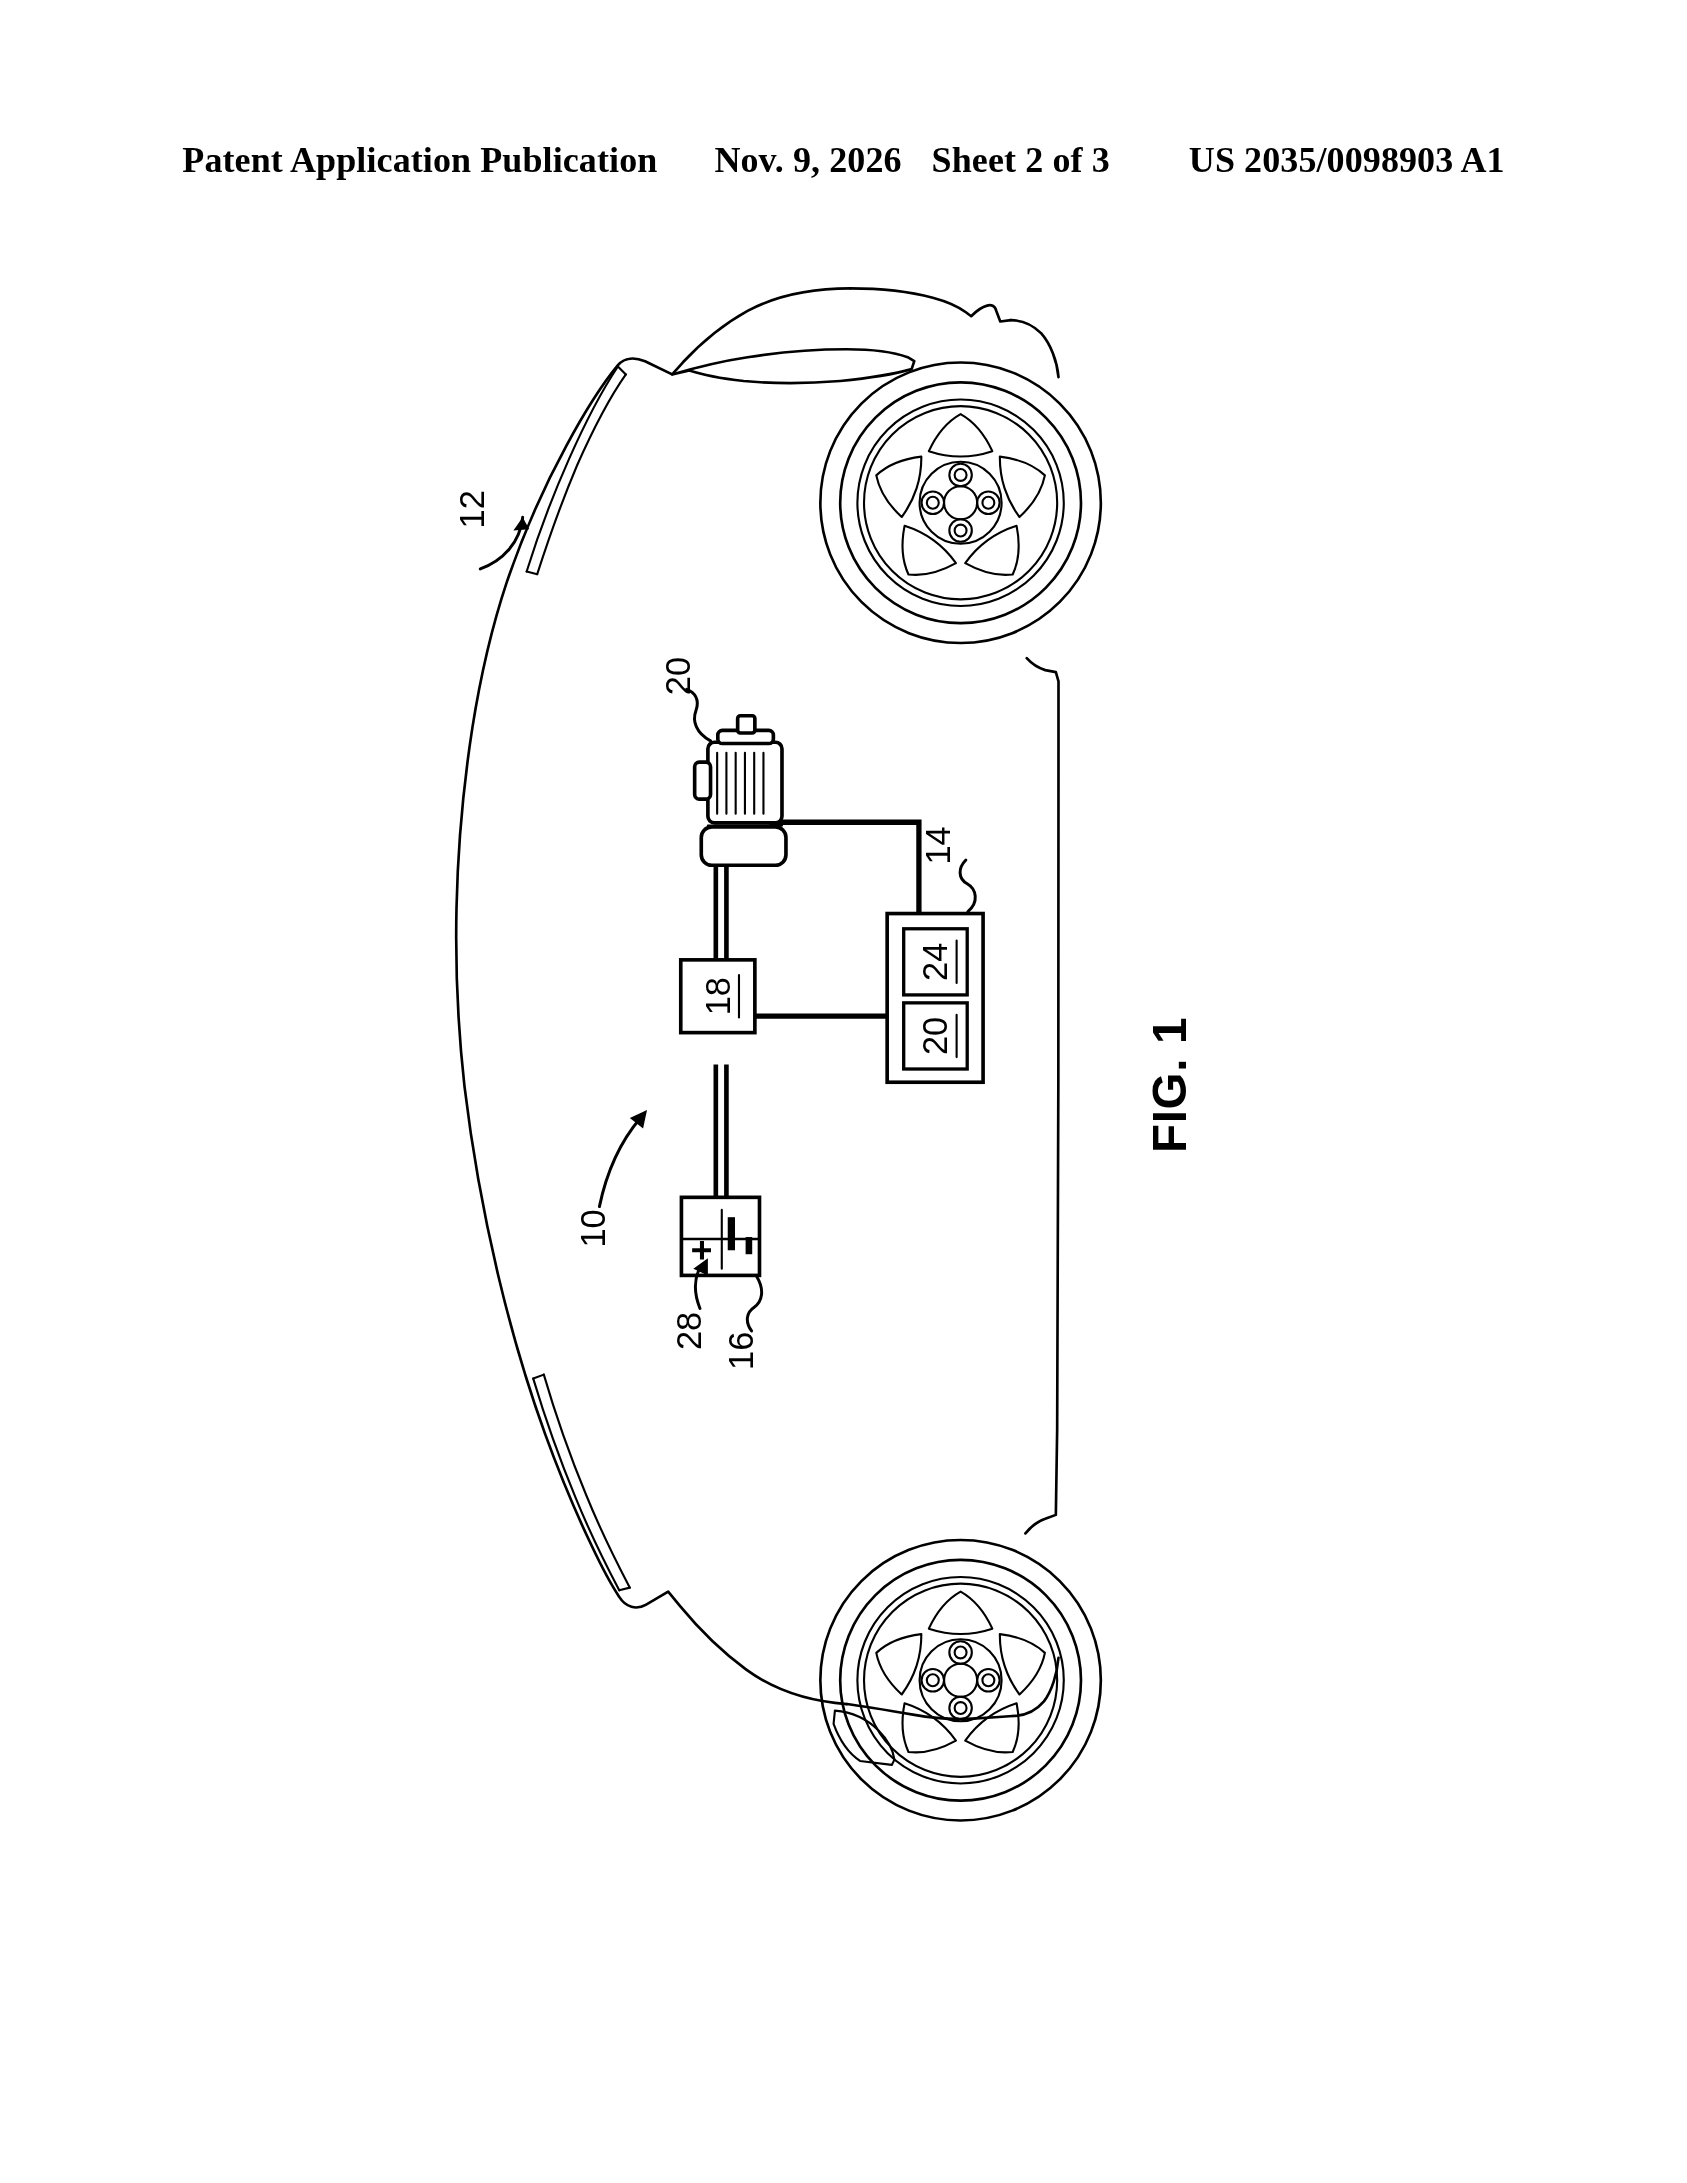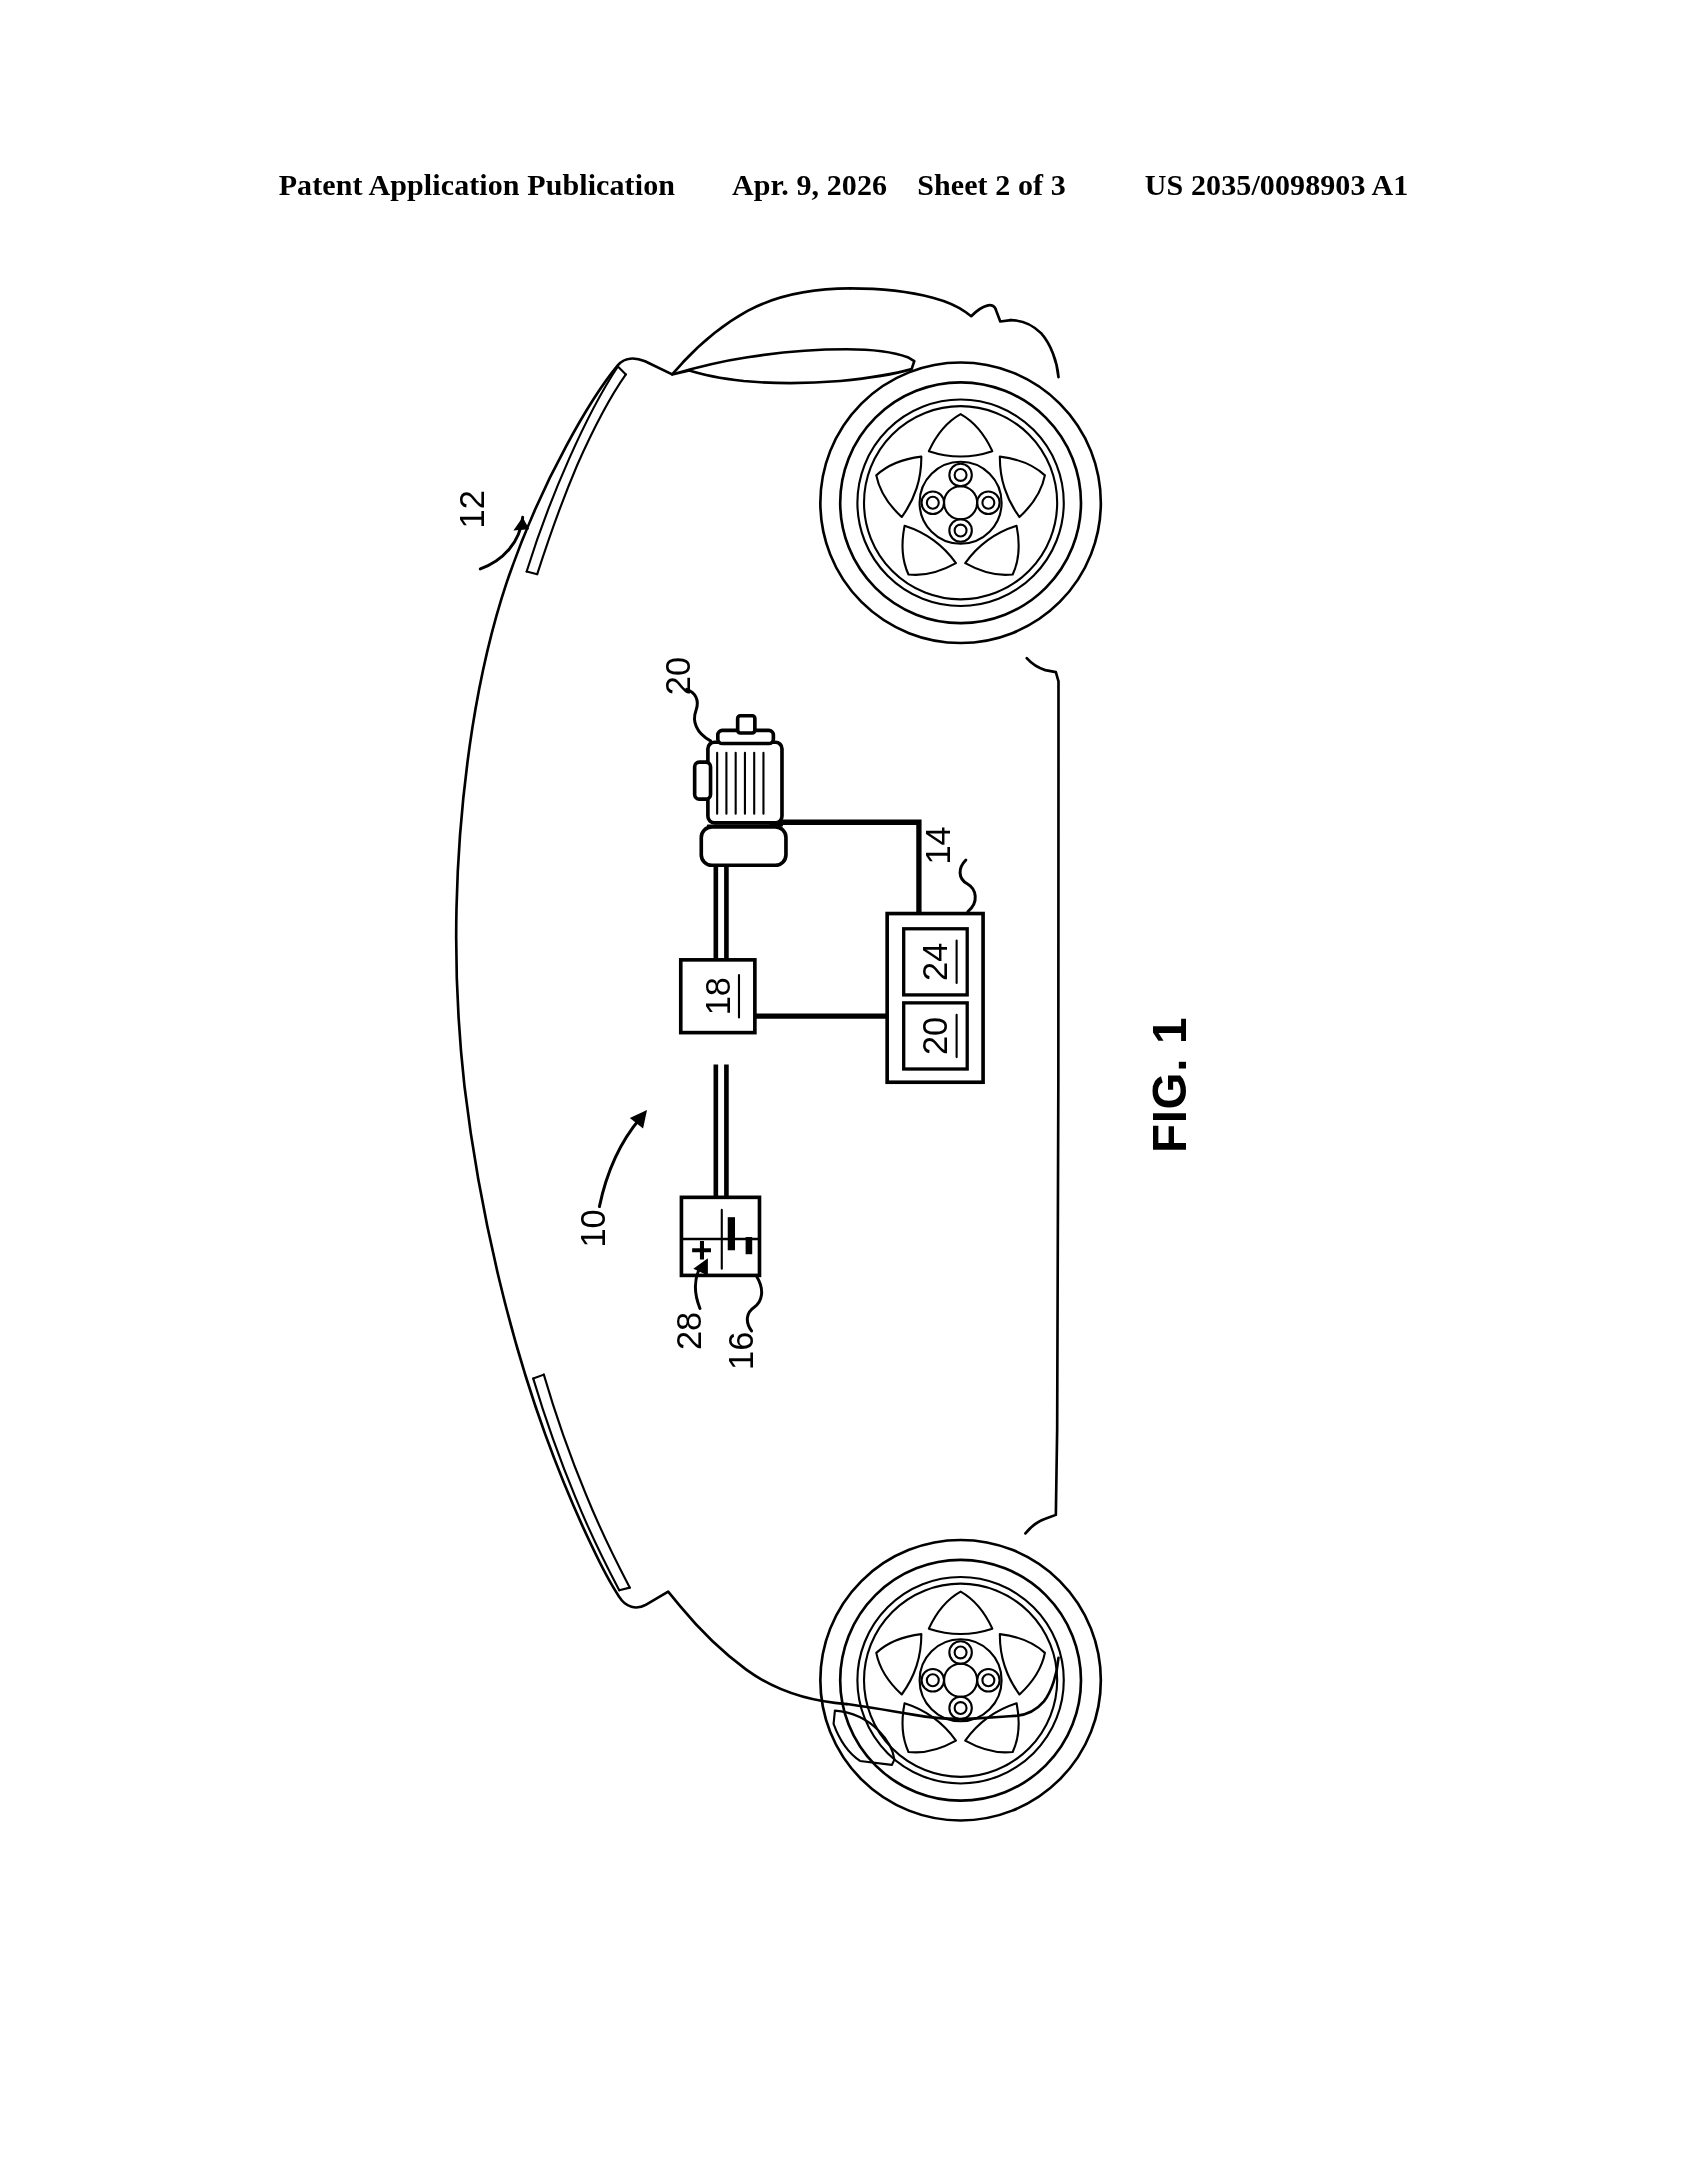--- a/index.html
+++ b/index.html
@@ -20,25 +20,24 @@
     position: absolute;
     top: 139px;
     left: 0;
     width: 1687px;
     height: 46px;
     display: flex;
     justify-content: center;
     align-items: baseline;
     font-family: "Liberation Serif", serif;
     font-weight: bold;
-    font-size: 30px;
+    font-size: 36px;
     letter-spacing: 0.1px;
     color: #000;
     white-space: pre;
-    margin-top: 29px;
   }
   #page-header .hdr-seg { display: inline-block; }
   .hdr-gap-a { display: inline-block; width: 57px; }
   .hdr-gap-b { display: inline-block; width: 30px; }
   .hdr-gap-c { display: inline-block; width: 79px; }
 
   
   #figure-canvas {
     position: absolute;
     left: 0;
@@ -114,21 +113,21 @@
     font-weight: 700;
     fill: #000;
   }
 </style>
 </head>
 <body>
 
 <div id="page-header">
   <span class="hdr-seg">Patent Application Publication</span>
   <span class="hdr-gap-a"></span>
-  <span class="hdr-seg">Apr. 9, 2026</span>
+  <span class="hdr-seg">Nov. 9, 2026</span>
   <span class="hdr-gap-b"></span>
   <span class="hdr-seg">Sheet 2 of 3</span>
   <span class="hdr-gap-c"></span>
   <span class="hdr-seg">US 2035/0098903 A1</span>
 </div>
 
 <div id="figure-canvas">
 <svg width="1687" height="2183" viewBox="0 0 2550 3300" xmlns="http://www.w3.org/2000/svg">
 
   <g>

